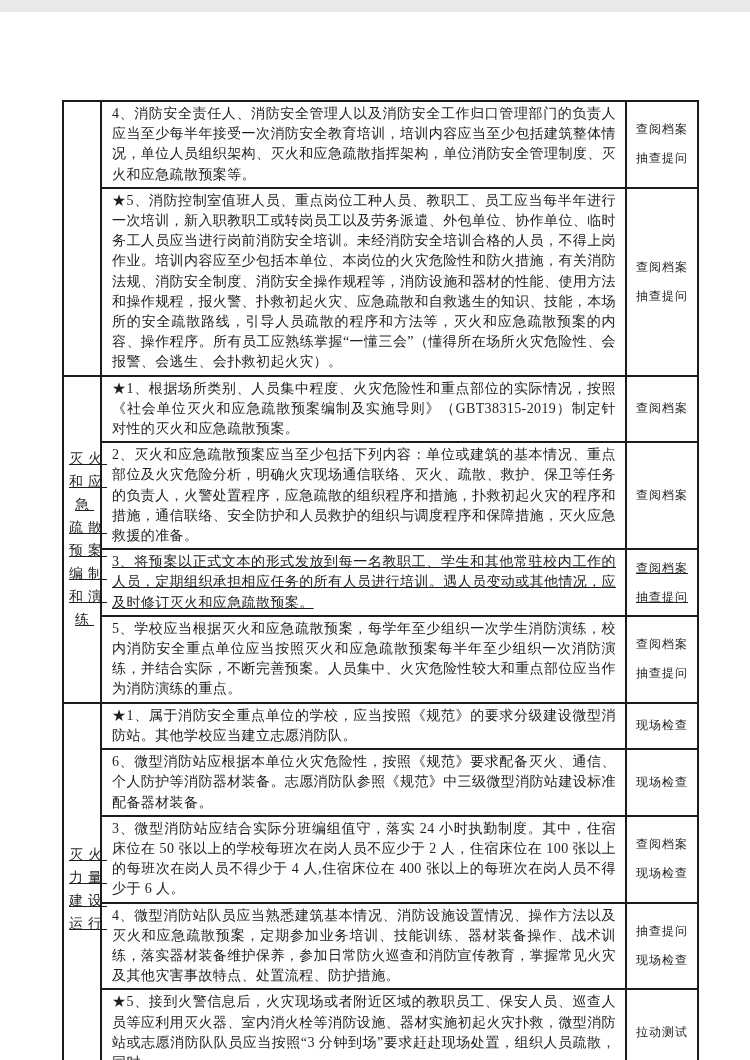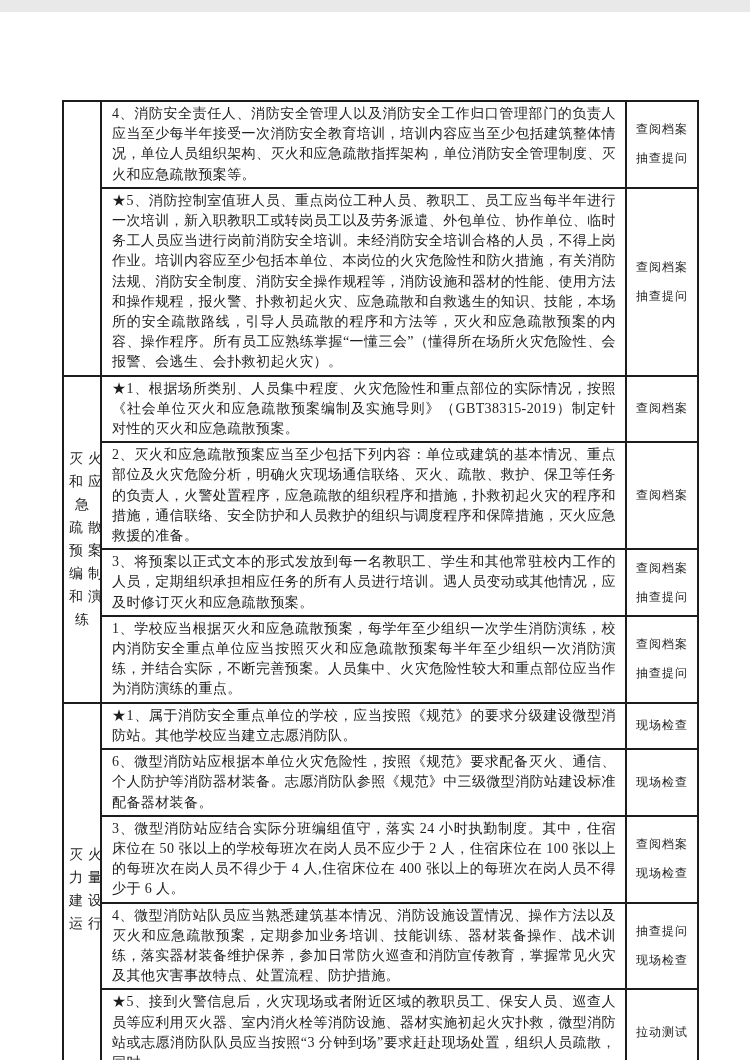--- a/index.html
+++ b/index.html
@@ -31,20 +31,21 @@
     background: #ffffff;
   }
   col.c-cat    { width: 38px;  }
   col.c-req    { width: 525px; }
   col.c-method { width: 72px;  }
 
   td.cat-cell {
     vertical-align: middle;
     text-align: center;
     padding: 2px 0;
+    text-decoration: underline;
   }
   .cat-line {
     font-size: 14px;
     line-height: 23px;
     letter-spacing: 5px;
     padding-left: 5px;
     text-align: center;
     white-space: nowrap;
   }
   td.req-cell {
@@ -109,29 +110,29 @@
           <td class="method-cell">
             <div class="method-line">查阅档案</div>
           </td>
         </tr>
         <tr style="height: 102px;">
           <td class="req-cell">2、灭火和应急疏散预案应当至少包括下列内容：单位或建筑的基本情况、重点部位及火灾危险分析，明确火灾现场通信联络、灭火、疏散、救护、保卫等任务的负责人，火警处置程序，应急疏散的组织程序和措施，扑救初起火灾的程序和措施，通信联络、安全防护和人员救护的组织与调度程序和保障措施，灭火应急救援的准备。</td>
           <td class="method-cell">
             <div class="method-line">查阅档案</div>
           </td>
         </tr>
-        <tr style="height: 62px;">
+        <tr style="height: 62px; text-decoration: underline;">
           <td class="req-cell">3、将预案以正式文本的形式发放到每一名教职工、学生和其他常驻校内工作的人员，定期组织承担相应任务的所有人员进行培训。遇人员变动或其他情况，应及时修订灭火和应急疏散预案。</td>
           <td class="method-cell">
             <div class="method-line">查阅档案</div>
             <div class="method-line">抽查提问</div>
           </td>
         </tr>
         <tr style="height: 74px;">
-          <td class="req-cell">1、学校应当根据灭火和应急疏散预案，每学年至少组织一次学生消防演练，校内消防安全重点单位应当按照灭火和应急疏散预案每半年至少组织一次消防演练，并结合实际，不断完善预案。人员集中、火灾危险性较大和重点部位应当作为消防演练的重点。</td>
+          <td class="req-cell">5、学校应当根据灭火和应急疏散预案，每学年至少组织一次学生消防演练，校内消防安全重点单位应当按照灭火和应急疏散预案每半年至少组织一次消防演练，并结合实际，不断完善预案。人员集中、火灾危险性较大和重点部位应当作为消防演练的重点。</td>
           <td class="method-cell">
             <div class="method-line">查阅档案</div>
             <div class="method-line">抽查提问</div>
           </td>
         </tr>
         <tr style="height: 39px;">
           <td class="cat-cell" rowspan="5">
             <div class="cat-line">灭火</div>
             <div class="cat-line">力量</div>
             <div class="cat-line">建设</div>

